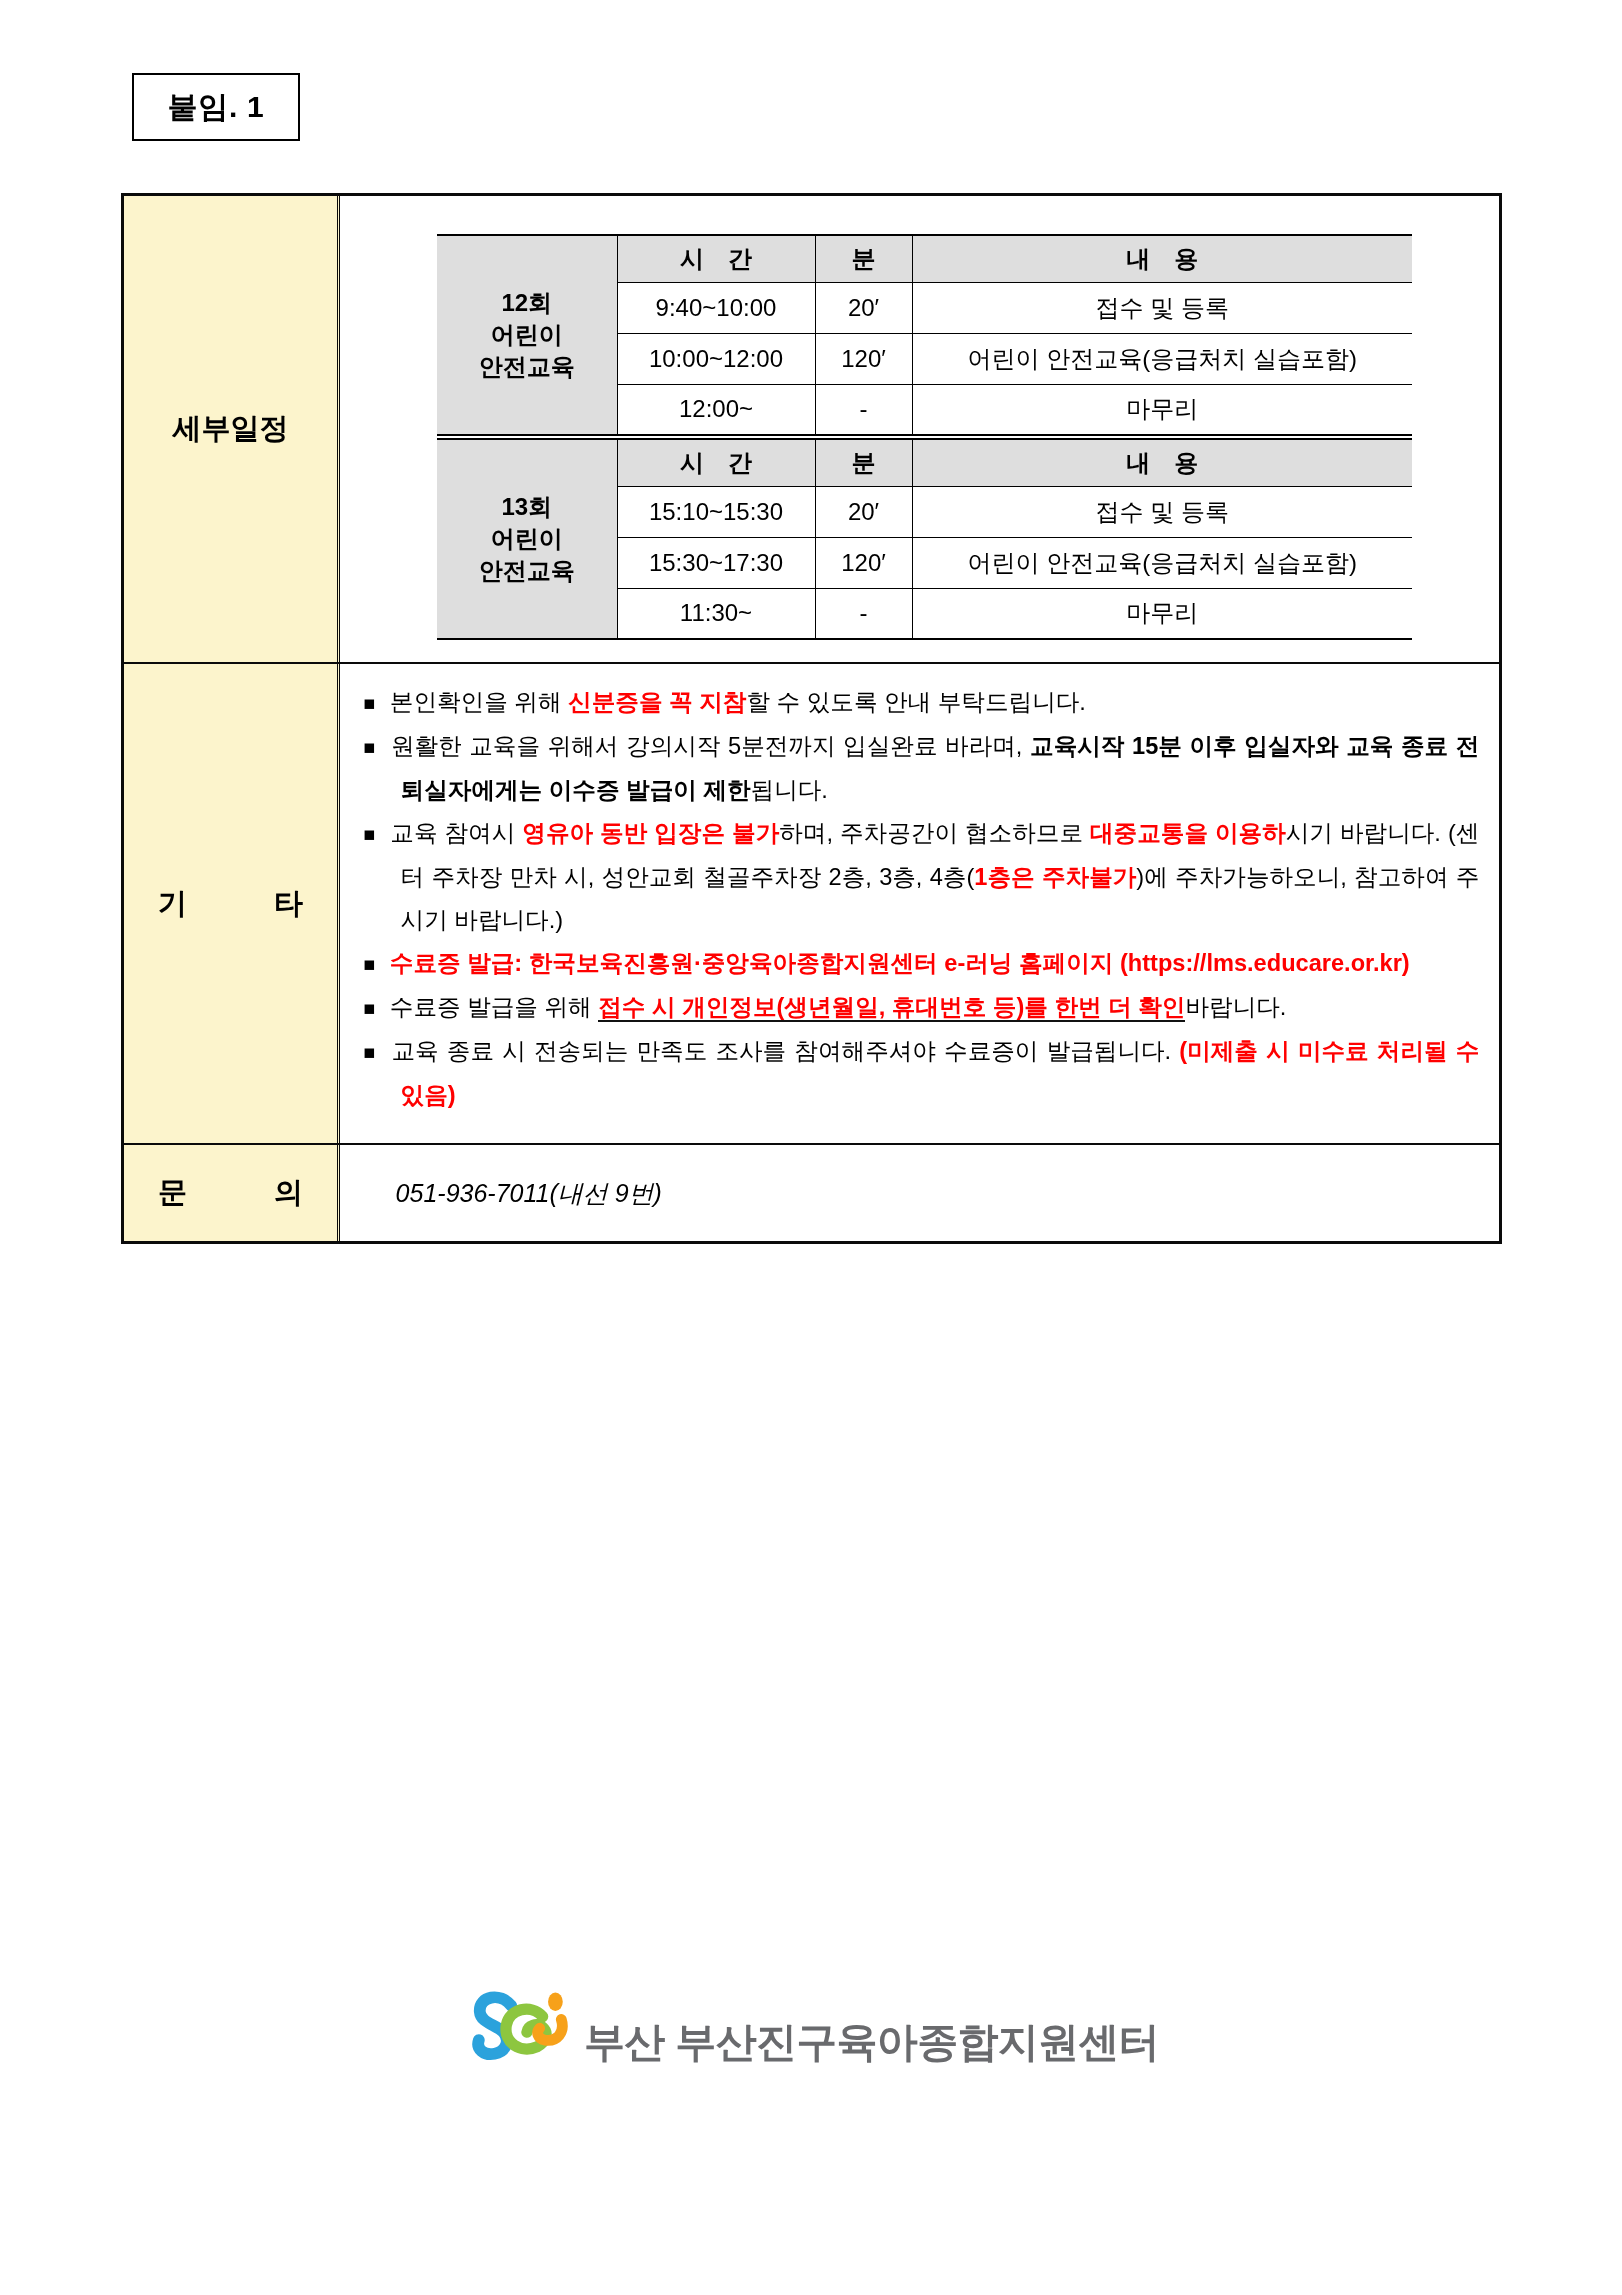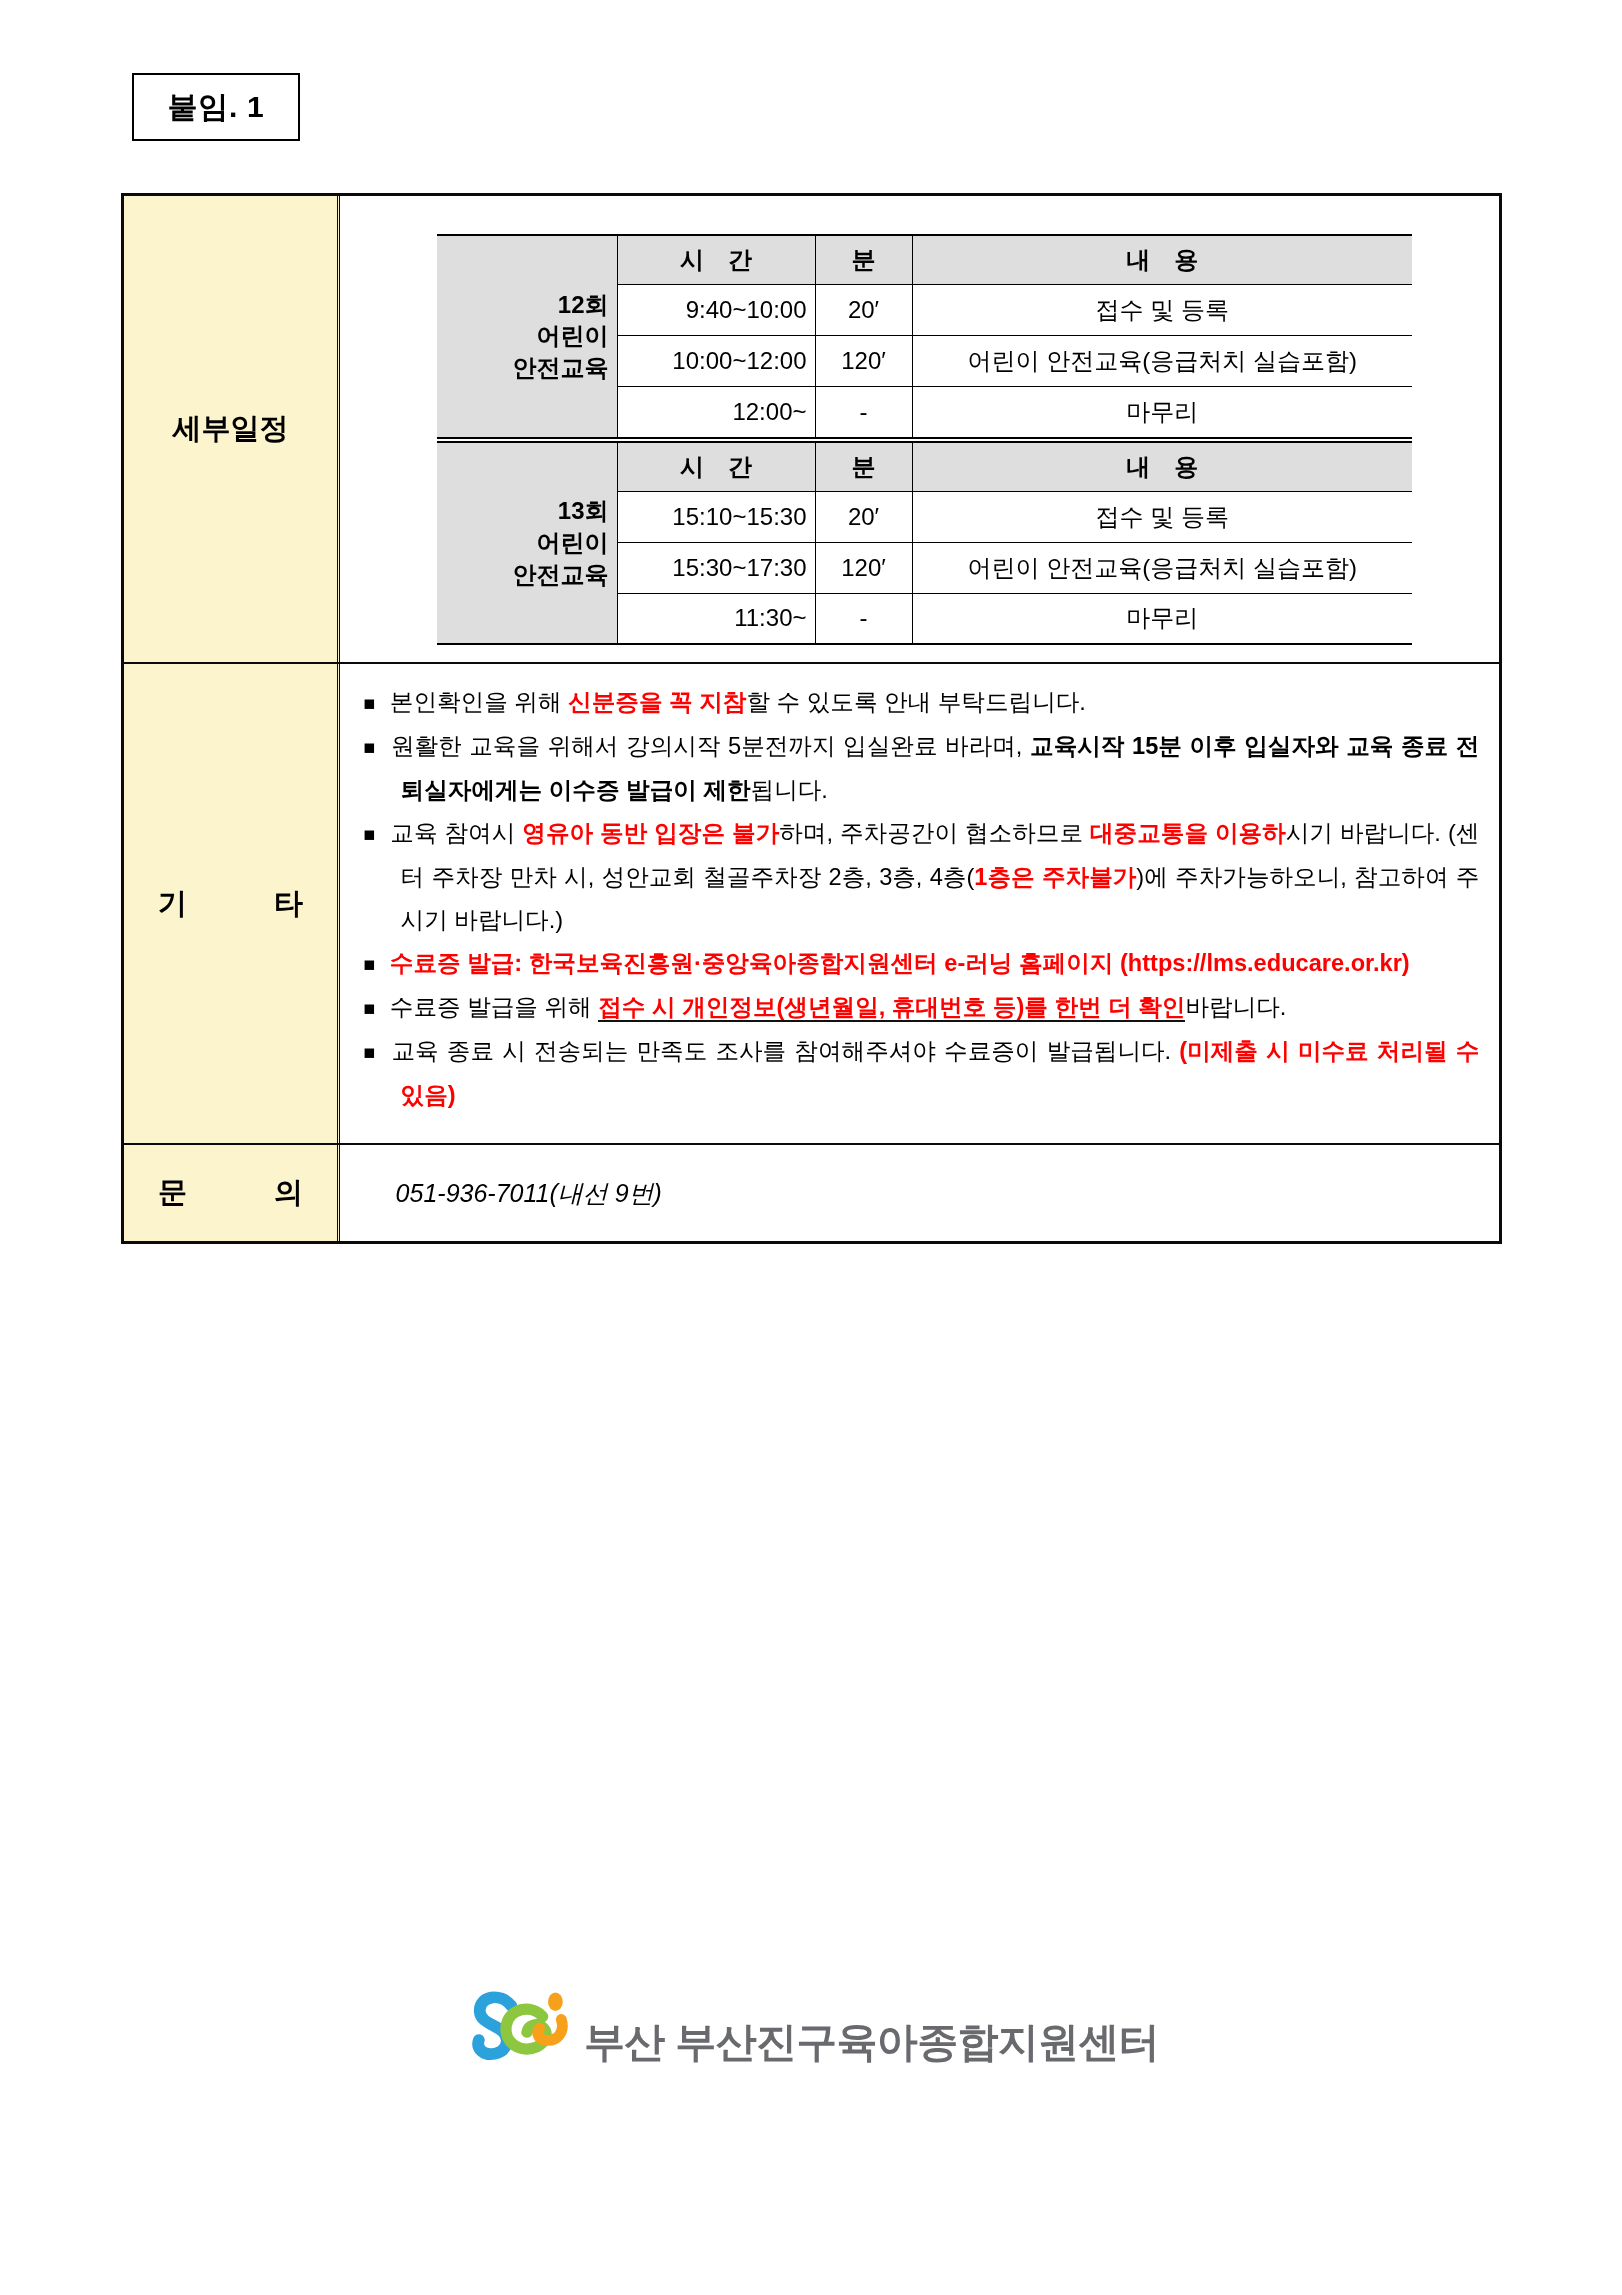--- a/index.html
+++ b/index.html
@@ -34,23 +34,23 @@
   
   .sched-wrap{padding-top:38px;}
   table.sched{
     border-collapse:collapse;table-layout:fixed;
     margin-left:97px;width:975px;
     font-size:24px;
   }
   table.sched.second{margin-top:2px;}
   .sched td{
     border:1.3px solid #000;text-align:center;vertical-align:middle;
-    padding:8px;overflow:hidden;
-  }
-  .sched td:first-child{border-left:none;text-align:right;}
+    padding:0;overflow:hidden;
+  }
+  .sched td:first-child{border-left:none;}
   .sched td:last-child{border-right:none;}
   .sched tr:first-child td{border-top:2px solid #000;}
   .sched td.sess{border-bottom:2.6px solid #000;}
   .sched tr.last td{border-bottom:2.6px solid #000;}
   .sched tr.hrow{height:47px;}
   .sched tr.drow{height:51px;}
   .sched td.hdr{background:var(--gray);font-weight:700;white-space:pre;}
   .sched td.sess{
     background:var(--gray);font-weight:700;white-space:pre-line;line-height:1.32;
   }

